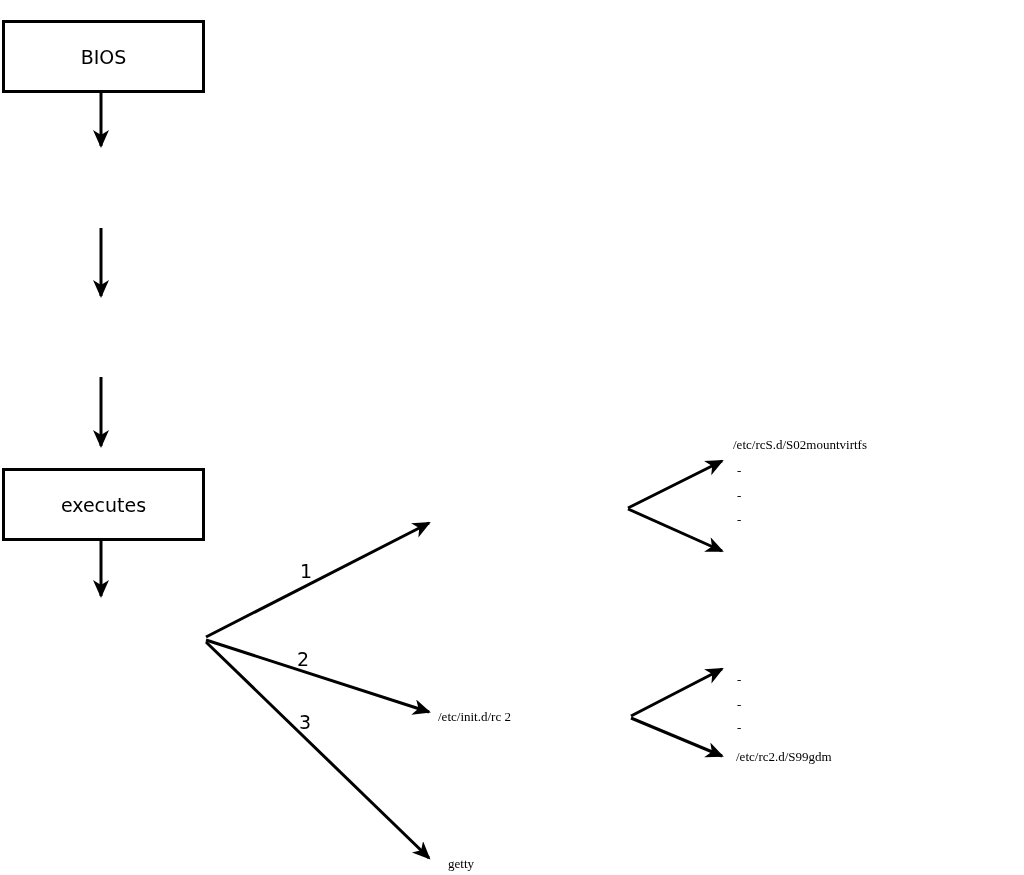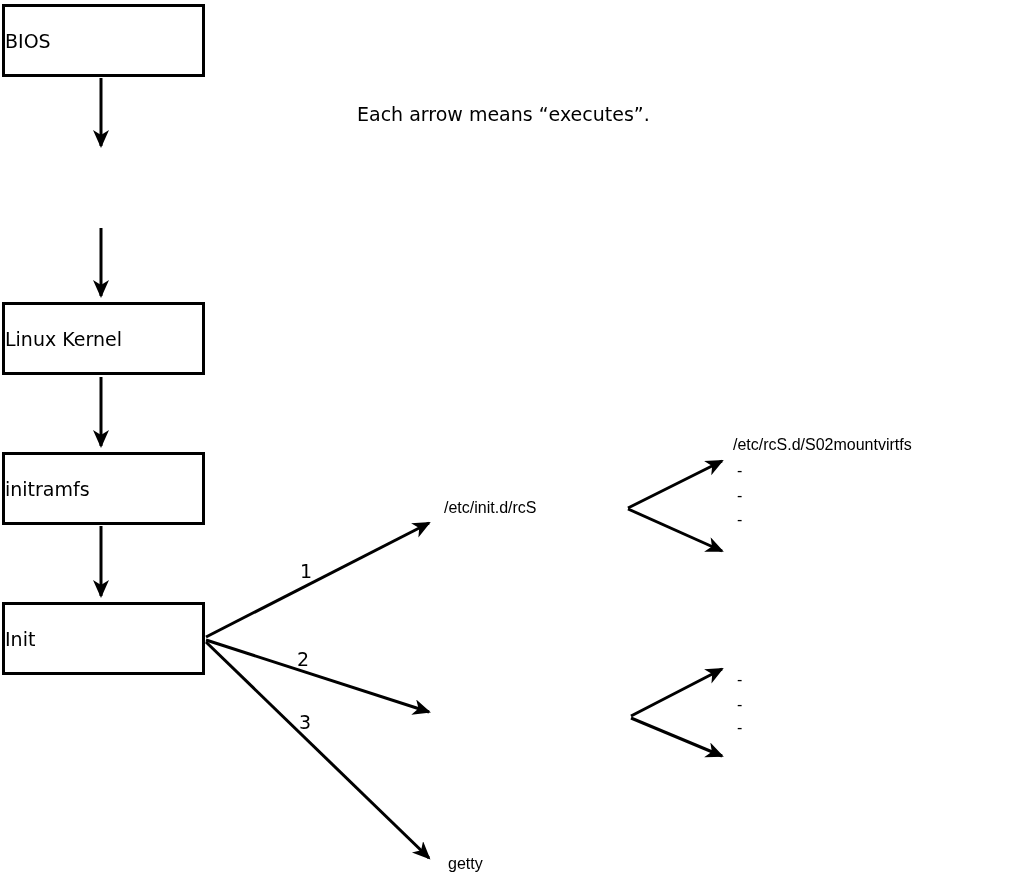--- a/index.html
+++ b/index.html
@@ -32,21 +32,22 @@
   }
   .box {
     position: absolute;
     left: 2px;
     width: 197px;
     height: 67px;
     border: 3px solid #000000;
     background: #ffffff;
     display: flex;
     align-items: center;
-    justify-content: flex-start;
+    justify-content: center;
+    margin-top: 16px;
   }
   .box-label {
     font-family: "DejaVu Sans", sans-serif;
     font-size: 19px;
     color: #000000;
     white-space: nowrap;
   }
   .note {
     position: absolute;
     left: 357px;
@@ -57,22 +58,22 @@
     white-space: nowrap;
   }
   .branch-num {
     position: absolute;
     font-family: "DejaVu Sans", sans-serif;
     font-size: 19px;
     line-height: 22px;
   }
   .mono {
     position: absolute;
-    font-family: Liberation Sans, sans-serif;
-    font-size: 16px;
+    font-family: Liberation Serif, serif;
+    font-size: 13px;
     line-height: 24px;
     white-space: pre;
     color: #000000;
   }
 </style>
 </head>
 <body>
 
 <div id="canvas">
 
@@ -95,41 +96,35 @@
     <line class="st" x1="628" y1="508" x2="722" y2="461" marker-end="url(#arrow)"></line>
     <line class="st" x1="628" y1="509" x2="722" y2="551" marker-end="url(#arrow)"></line>
 
     <line class="st" x1="631" y1="716" x2="722" y2="669" marker-end="url(#arrow)"></line>
     <line class="st" x1="631" y1="718" x2="722" y2="756" marker-end="url(#arrow)"></line>
   </svg>
 
   <div class="box" style="top:4px">
     <span class="box-label">BIOS</span>
   </div>
-  <div class="box" style="top:302px">
-    <span class="box-label">Linux Kernel</span>
-  </div>
   <div class="box" style="top:452px">
-    <span class="box-label">initramfs</span>
-  </div>
-  <div class="box" style="top:602px">
-    <span class="box-label">Init</span>
+    <span class="box-label">executes</span>
   </div>
 
-  <div class="note">Each arrow means “executes”.</div>
 
   <div class="branch-num" style="left:300px;top:560px">1</div>
   <div class="branch-num" style="left:297px;top:648px">2</div>
   <div class="branch-num" style="left:299px;top:711px">3</div>
 
-  <div class="mono" style="left:444px;top:496px">/etc/init.d/rcS</div>
+  <div class="mono" style="left:438px;top:705px">/etc/init.d/rc 2</div>
   <div class="mono" style="left:448px;top:852px">getty</div>
 
   <div class="mono" style="left:733px;top:433px">/etc/rcS.d/S02mountvirtfs</div>
   <div class="mono" style="left:737px;top:459px">-</div>
   <div class="mono" style="left:737px;top:484px">-</div>
   <div class="mono" style="left:737px;top:508px">-</div>
 
   <div class="mono" style="left:737px;top:668px">-</div>
   <div class="mono" style="left:737px;top:693px">-</div>
   <div class="mono" style="left:737px;top:716px">-</div>
+  <div class="mono" style="left:736px;top:745px">/etc/rc2.d/S99gdm</div>
 
 </div>
 
 </body></html>

